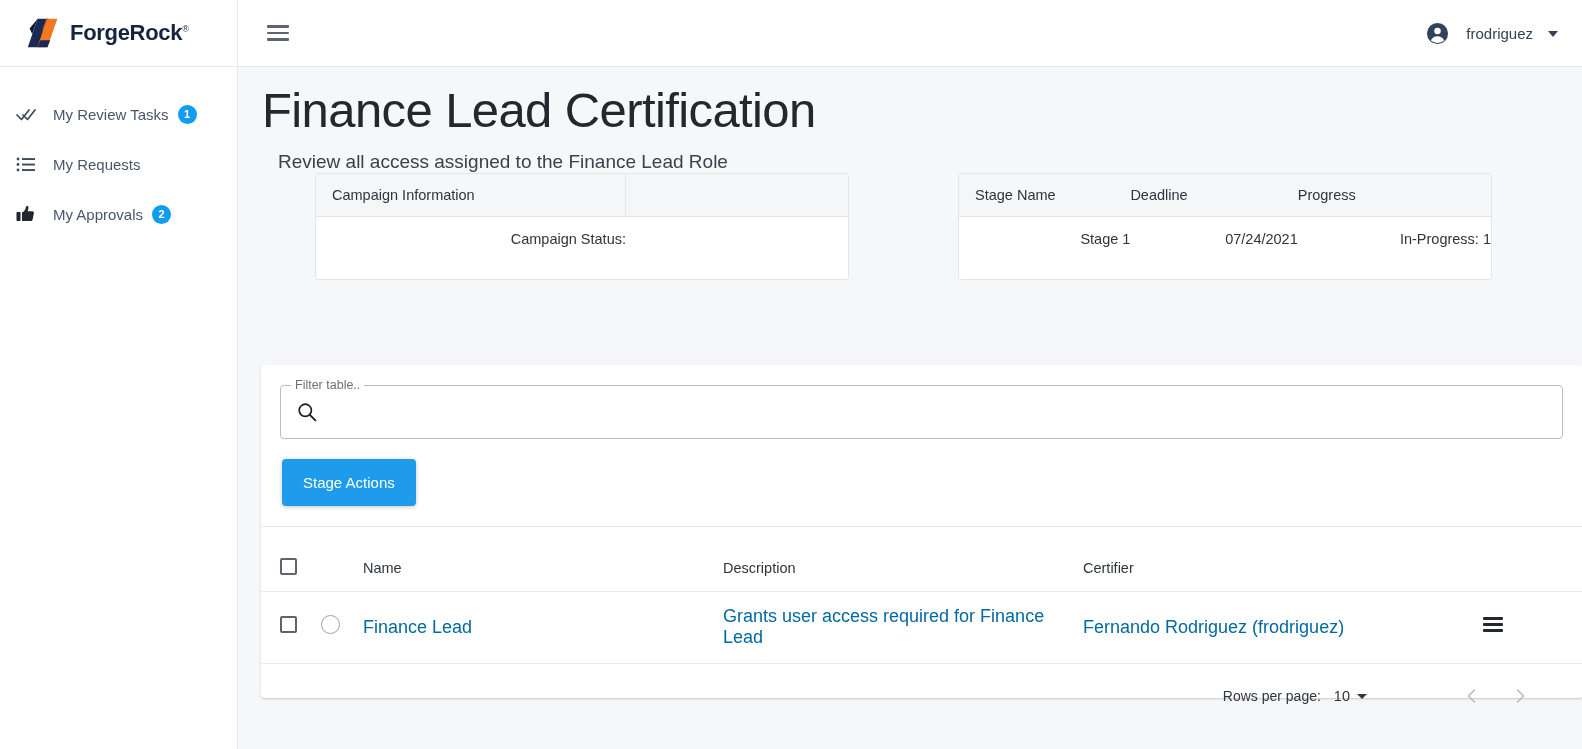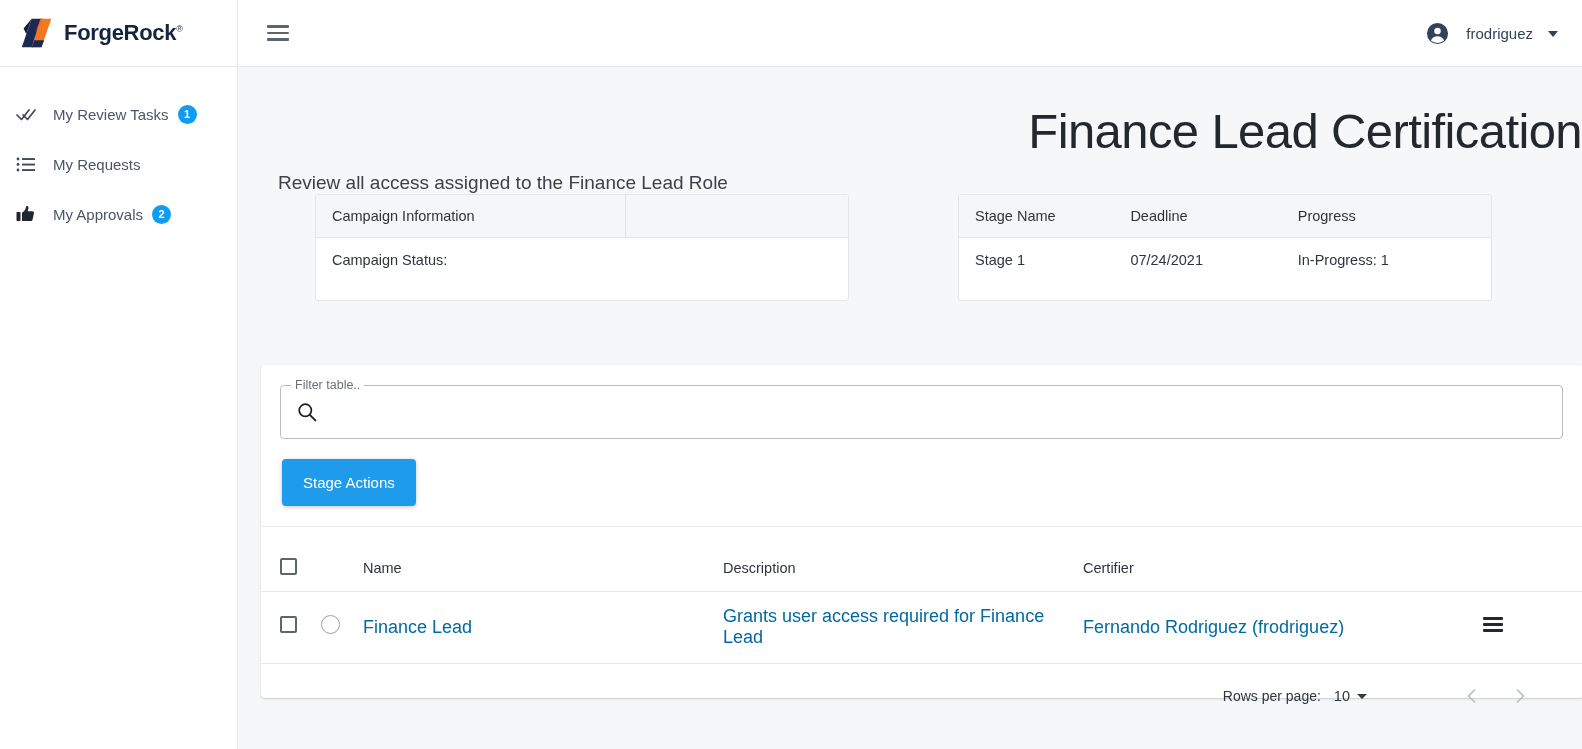--- a/index.html
+++ b/index.html
@@ -16,21 +16,21 @@
   #sidebar {
     position: absolute; left: 0; top: 0;
     width: 238px; height: 749px;
     background: #ffffff;
     border-right: 1px solid #e7e8ea;
   }
   #brand {
     height: 67px;
     border-bottom: 1px solid #e7e8ea;
     display: flex; align-items: center;
-    padding-left: 19px;
+    padding-left: 25px;
   }
   .brand-mark { width: 36px; height: 34px; margin-right: 9px; flex: none; }
   .brand-text {
     font-size: 22px; font-weight: bold;
     color: #15243f; letter-spacing: -.3px;
     white-space: nowrap;
   }
   .brand-text sup { font-size: 9px; vertical-align: super; font-weight: normal; }
 
   .nav { padding-top: 22px; }
@@ -88,25 +88,24 @@
   }
 
   
   #main {
     position: absolute; left: 238px; top: 67px;
     width: 1344px; height: 682px;
     background: #f6f7f8;
     overflow: hidden;
   }
   #page-title {
-    margin: 38px 0 0 24px;
+    margin: 17px 0 0 24px;
     font-size: 49px; font-weight: normal;
     color: #23282e; letter-spacing: -.6px;
     line-height: 1.08;
-    text-align: right;
   }
   #page-subtitle {
     margin: 14px 0 0 40px;
     font-size: 19px; color: #3b424b;
   }
 
   
   #info-row {
     position: relative;
     height: 108px;
@@ -119,21 +118,21 @@
   }
   #card-campaign { left: 77px; top: 0; width: 534px; }
   #card-stage    { left: 720px; top: 0; width: 534px; }
   .info-head {
     background: #f5f6f7;
     border-bottom: 1px solid #e3e5e8;
     height: 43px;
     display: flex; align-items: center;
   }
   .info-body { height: 62px; display: flex; align-items: flex-start; }
-  .info-body .cell { padding-top: 14px; }
+  .info-body .cell { padding-top: 14px; text-align: right; }
   .info-head .cell { font-size: 14.5px; color: #2f353d; }
   .cell { font-size: 14.5px; color: #2f353d; }
   #card-campaign .cell:nth-child(1) { width: 310px; padding-left: 16px; }
   #card-campaign .cell:nth-child(2) { width: 224px; padding-left: 11px; }
   #card-campaign .info-head .cell:nth-child(2),
   #card-campaign .info-body .cell:nth-child(2) { border-left: 1px solid #e3e5e8; height: 100%; }
   #card-campaign .info-head .cell:nth-child(2) { display: flex; align-items: center; }
 
   #card-stage .cell:nth-child(1) { width: 172px; padding-left: 16px; }
   #card-stage .cell:nth-child(2) { width: 168px; }

